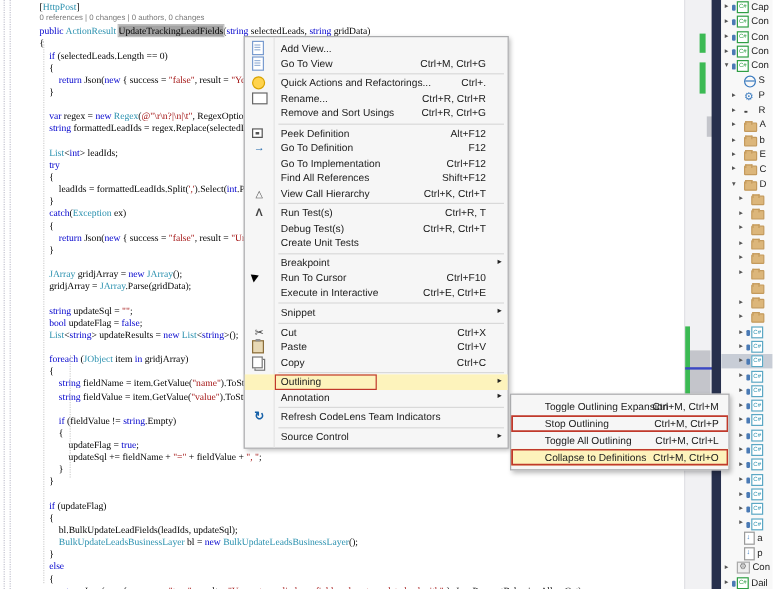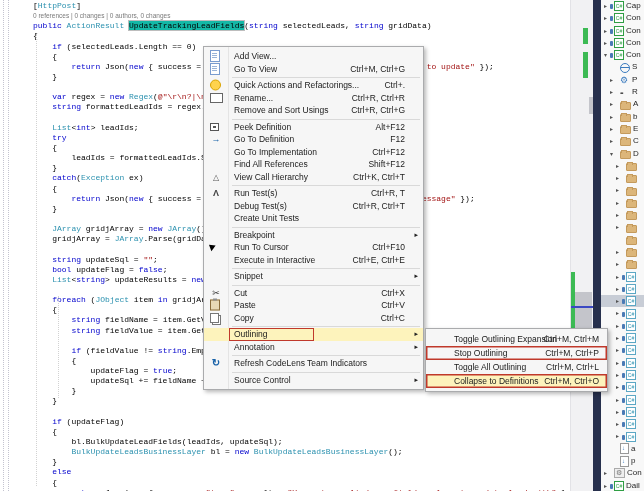--- a/index.html
+++ b/index.html
@@ -3,25 +3,25 @@
 <meta charset="utf-8">
 <style>
   html,body{margin:0;padding:0;background:#fff;width:644px;height:491px;overflow:hidden}
   #screen{position:relative;width:644px;height:491px;background:#fff;font-family:"Liberation Sans",sans-serif;overflow:hidden}
 
   
   #editor{position:absolute;left:0;top:0;width:570px;height:491px;background:#fff;overflow:hidden}
   .margin-line{position:absolute;top:0;bottom:0;width:0;border-left:1px dotted #c3c3cf}
   .iguide{position:absolute;width:0;border-left:1px dotted #d2d2d2}
   #code{position:absolute;left:0;top:1px;right:0}
-  .line{height:10.15px;line-height:10.15px;padding-left:33px;white-space:pre;font-family:Liberation Mono, monospace;font-size:8px;color:#000}
+  .line{height:10.15px;line-height:10.15px;padding-left:33px;white-space:pre;font-family:Liberation Serif, serif;font-size:8px;color:#000}
   .line.lens{font-family:"Liberation Sans",sans-serif;font-size:6.5px;color:#7a7a7a}
   .line.squig{text-decoration:underline wavy #d83b3b 1px}
   .tk-k{color:#0000cc}.tk-t{color:#2b91af}.tk-s{color:#a31515}.tk-n{color:#000}
-  .tk-g{color:#000;background:#14b8a6;outline:1px solid #bdbdbd}
+  .tk-g{color:#000;background:#a3a3a3;outline:1px solid #bdbdbd}
 
   
   #vscroll{position:absolute;left:570px;top:0;width:23px;height:491px;background:#f1f1f3;border-left:1px solid #e2e2e6}
   .sb-green{position:absolute;background:#3cba54}
   .sb-thumb{position:absolute;background:#c4c5cb}
   .sb-caret{position:absolute;background:#3b48c3}
   #divider{position:absolute;left:593px;top:0;width:8px;height:491px;background:#27304d}
 
   
   #solexp{position:absolute;left:601px;top:0;width:43px;height:491px;background:#f8f8f8;overflow:hidden}
@@ -188,21 +188,21 @@
       <div class="trow" style="padding-left: 13px;"><span class="tar">▸</span><span class="tico tico-cs"></span><span class="tlabel"></span></div>
       <div class="trow" style="padding-left: 13px;"><span class="tar">▸</span><span class="tico tico-cs"></span><span class="tlabel"></span></div>
       <div class="trow" style="padding-left: 13px;"><span class="tar">▸</span><span class="tico tico-cs"></span><span class="tlabel"></span></div>
       <div class="trow" style="padding-left: 13px;"><span class="tar">▸</span><span class="tico tico-cs"></span><span class="tlabel"></span></div>
       <div class="trow" style="padding-left: 7px;"><span class="tar"></span><span class="tico tico-cfg"></span><span class="tlabel">a</span></div>
       <div class="trow" style="padding-left: 7px;"><span class="tar"></span><span class="tico tico-cfg"></span><span class="tlabel">p</span></div>
       <div class="trow" style="padding-left: 1px;"><span class="tar">▸</span><span class="tico tico-gearbox"></span><span class="tlabel">Con</span></div>
       <div class="trow" style="padding-left: 1px;"><span class="tar">▸</span><span class="tico tico-proj"></span><span class="tlabel">Dail</span></div>
     </div>
 
-  <div id="ctxmenu" class="menu" style="left:203px;top:46px;width:219px">
+  <div id="ctxmenu" class="menu" style="left:203px;top:30px;width:219px">
     <div class="icol"></div>
   <div class="mrow">
         <span class="mi mi-page"></span>
         <span class="mlabel">Add View...</span>
       </div>
       <div class="mrow">
         <span class="mi mi-page"></span>
         <span class="mlabel">Go To View</span>
         <span class="mshort">Ctrl+M, Ctrl+G</span>
       </div>

